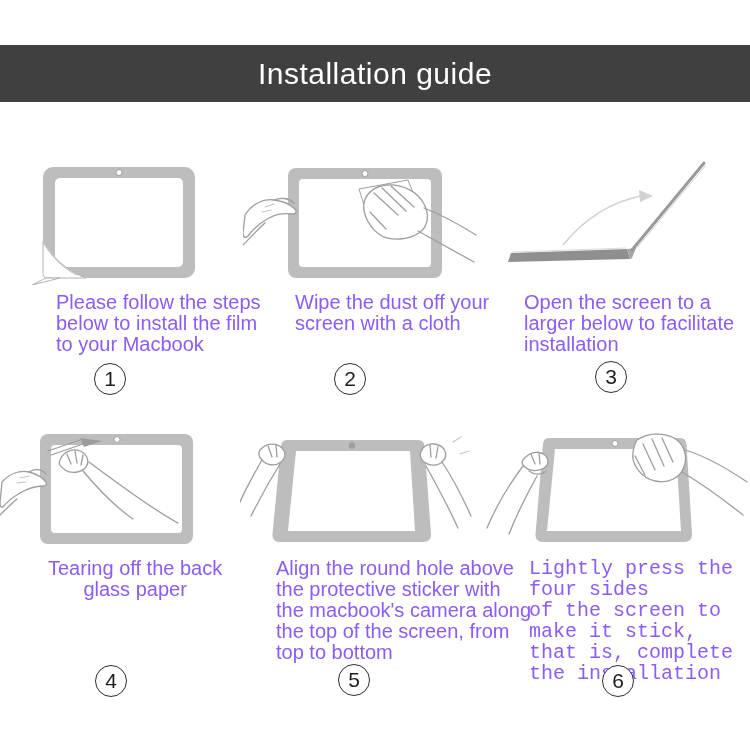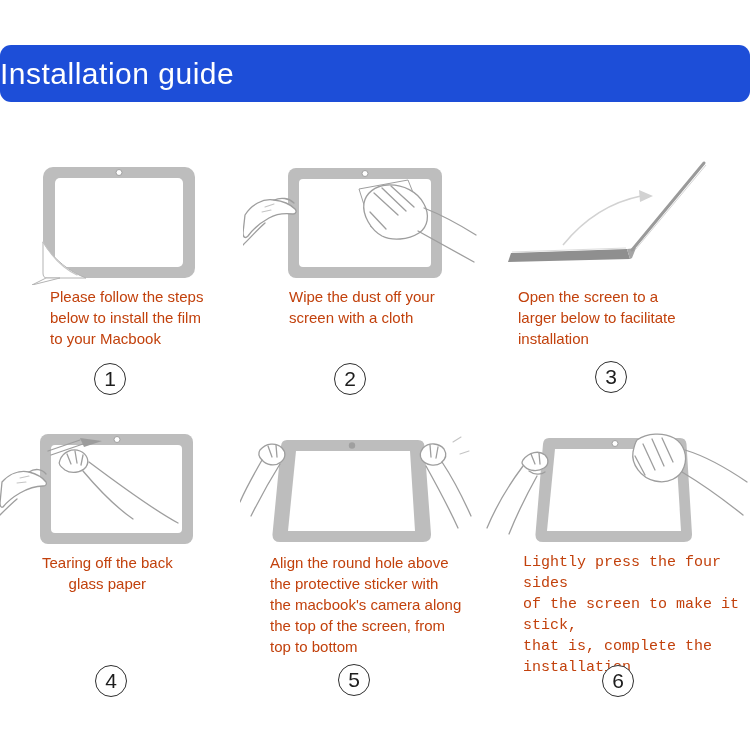--- a/index.html
+++ b/index.html
@@ -6,31 +6,31 @@
   .page {
     position: relative;
     width: 750px; height: 750px;
     background: #ffffff;
     font-family: "Liberation Sans", sans-serif;
     overflow: hidden;
   }
   .banner {
     position: absolute; left: 0; top: 45px;
     width: 750px; height: 57px;
-    background: #1d4ed8;
-    display: flex; align-items: center;  border-radius: 11px;
+    background: #404040;
+    display: flex; align-items: center; justify-content: center;
   }
   .banner-title {
     color: #ffffff; font-size: 30px; letter-spacing: 0.5px; font-weight: 400;
   }
   .step { display: contents; }
   .illus { position: absolute; }
   .caption {
-    position: absolute; margin: 2px;
-    font-size: 15px; line-height: 21px; color: #c2410c;
+    position: absolute; margin: 8px;
+    font-size: 20px; line-height: 21px; color: #8b5cf6;
     white-space: pre-line;
   }
   .badge {
     position: absolute; box-sizing: border-box;
     width: 32px; height: 32px;
     border: 1.5px solid #2f2f2f; border-radius: 50%;
     display: flex; align-items: center; justify-content: center;
     font-size: 21px; color: #1d1d1d; background: #ffffff;
   }
   

